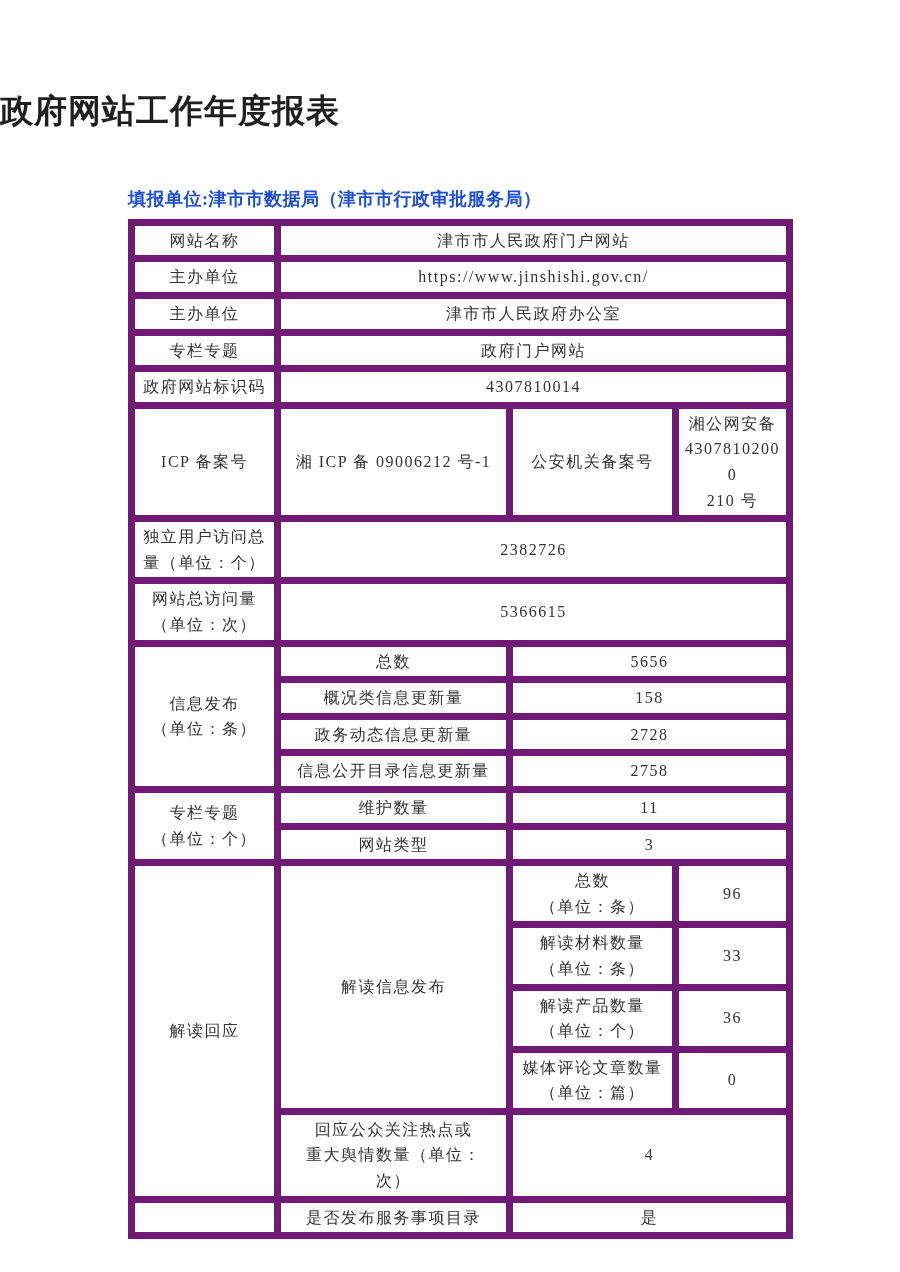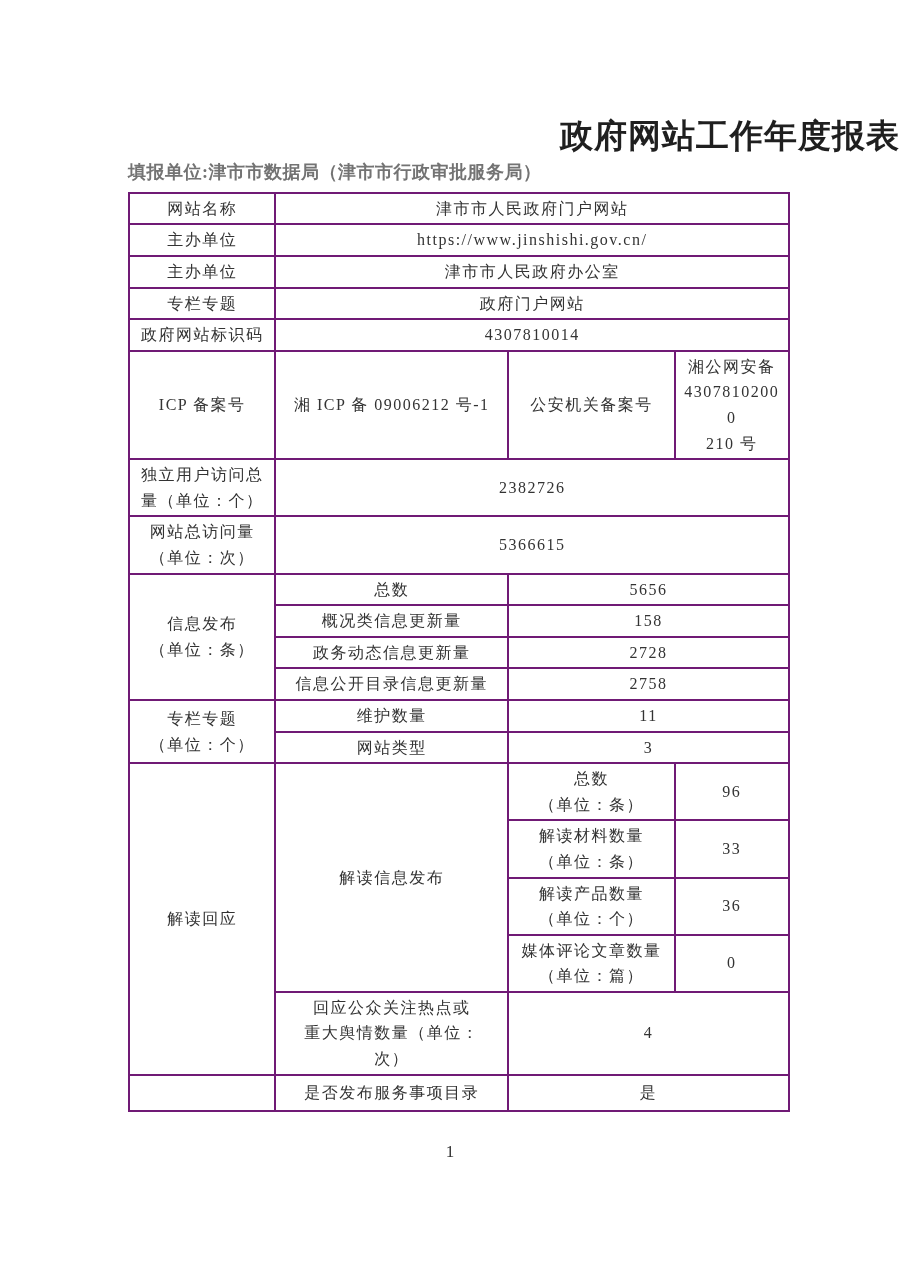--- a/index.html
+++ b/index.html
@@ -11,51 +11,52 @@
     position: relative;
     width: 900px;
     height: 1272px;
     background: #ffffff;
     color: #333333;
     font-family: "Liberation Serif", "DejaVu Serif", serif;
     overflow: hidden;
   }
   .doc-title {
     margin: 0;
-    padding-top: 112px;
-    text-align: right;
+    padding-top: 87px;
+    text-align: left;
     font-family: "Liberation Sans", "DejaVu Sans", sans-serif;
     font-weight: 700;
     font-size: 33px;
     line-height: 1.45;
     letter-spacing: 1px;
     color: #1f1f1f;
   }
   .doc-subtitle {
     margin-top: 36px;
     text-align: center;
     font-size: 20px;
     letter-spacing: 2px;
     color: #2a2a2a;
   }
   .filing-line {
+    margin-top: 52px;
     margin-left: 128px;
     font-size: 18px;
     font-weight: 700;
     letter-spacing: 0.5px;
-    color: #737373;
+    color: #1d4ed8;
   }
   table.report {
     border-collapse: collapse;
     table-layout: fixed;
     width: 662px;
     margin: 8px 0 0 128px;
   }
   table.report td {
-    border: 2px solid #701a75;
+    border: 7px solid #701a75;
     text-align: center;
     vertical-align: middle;
     font-size: 16px;
     letter-spacing: 1.5px;
     line-height: 1.6;
     padding: 2px 4px;
     white-space: pre-line;
     word-break: break-all;
     color: #333333;
   }

